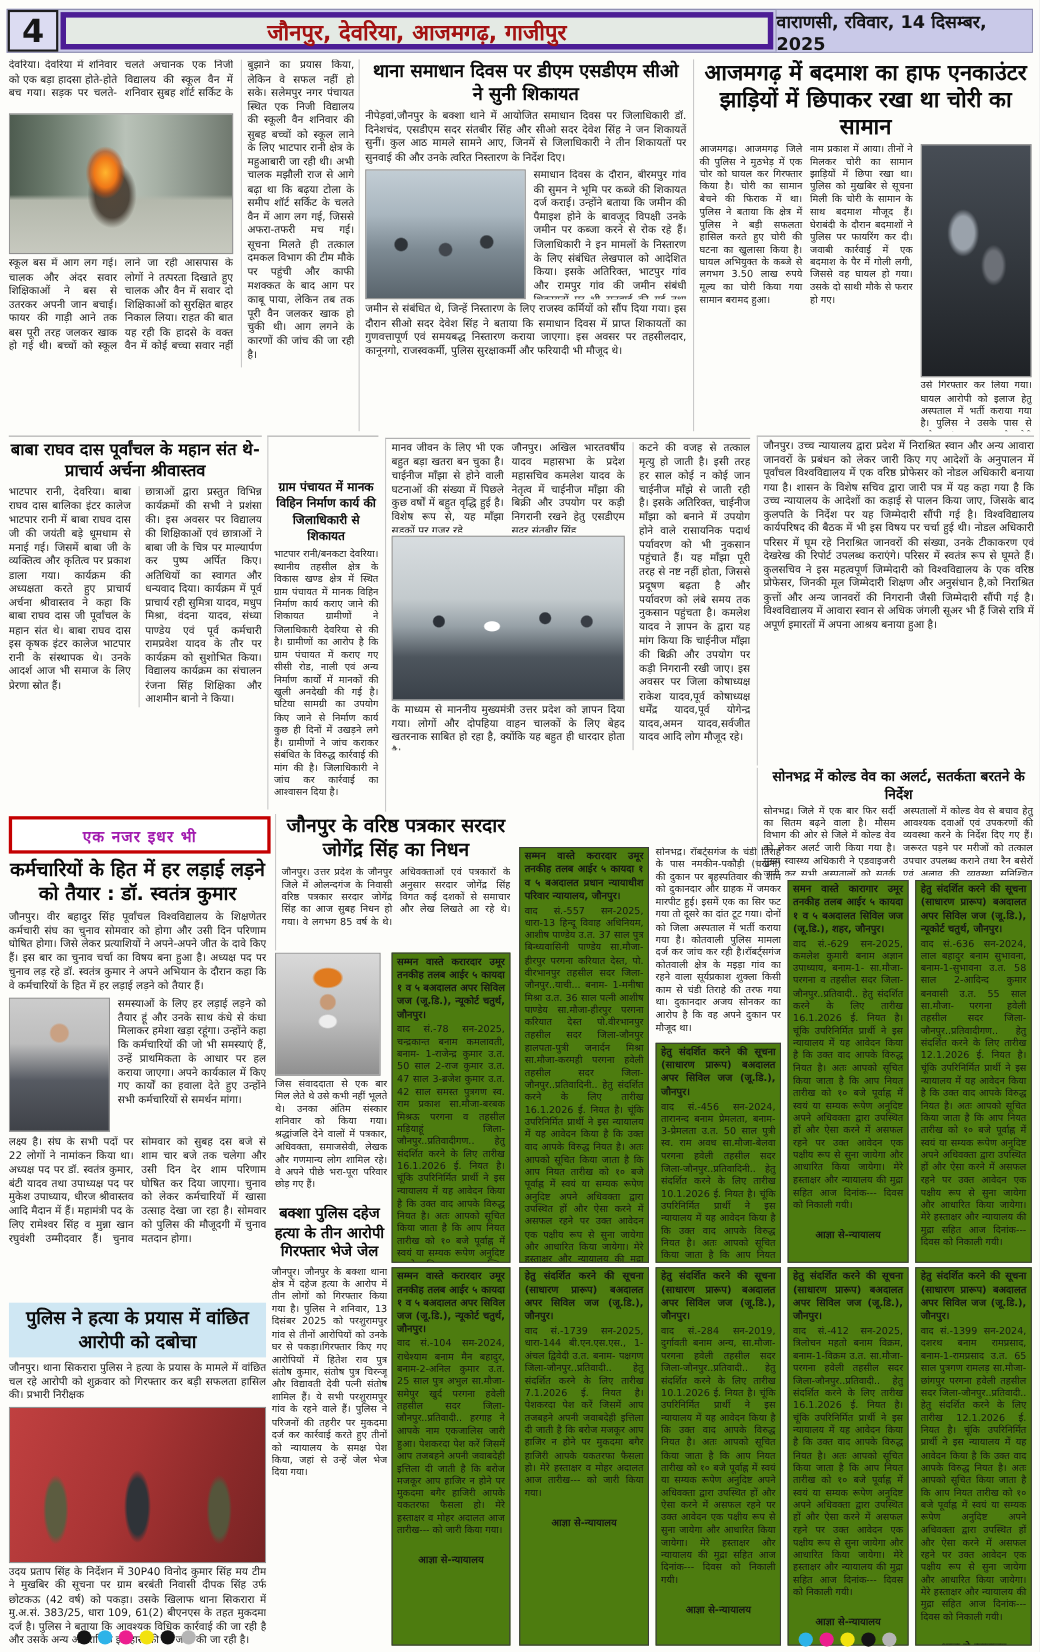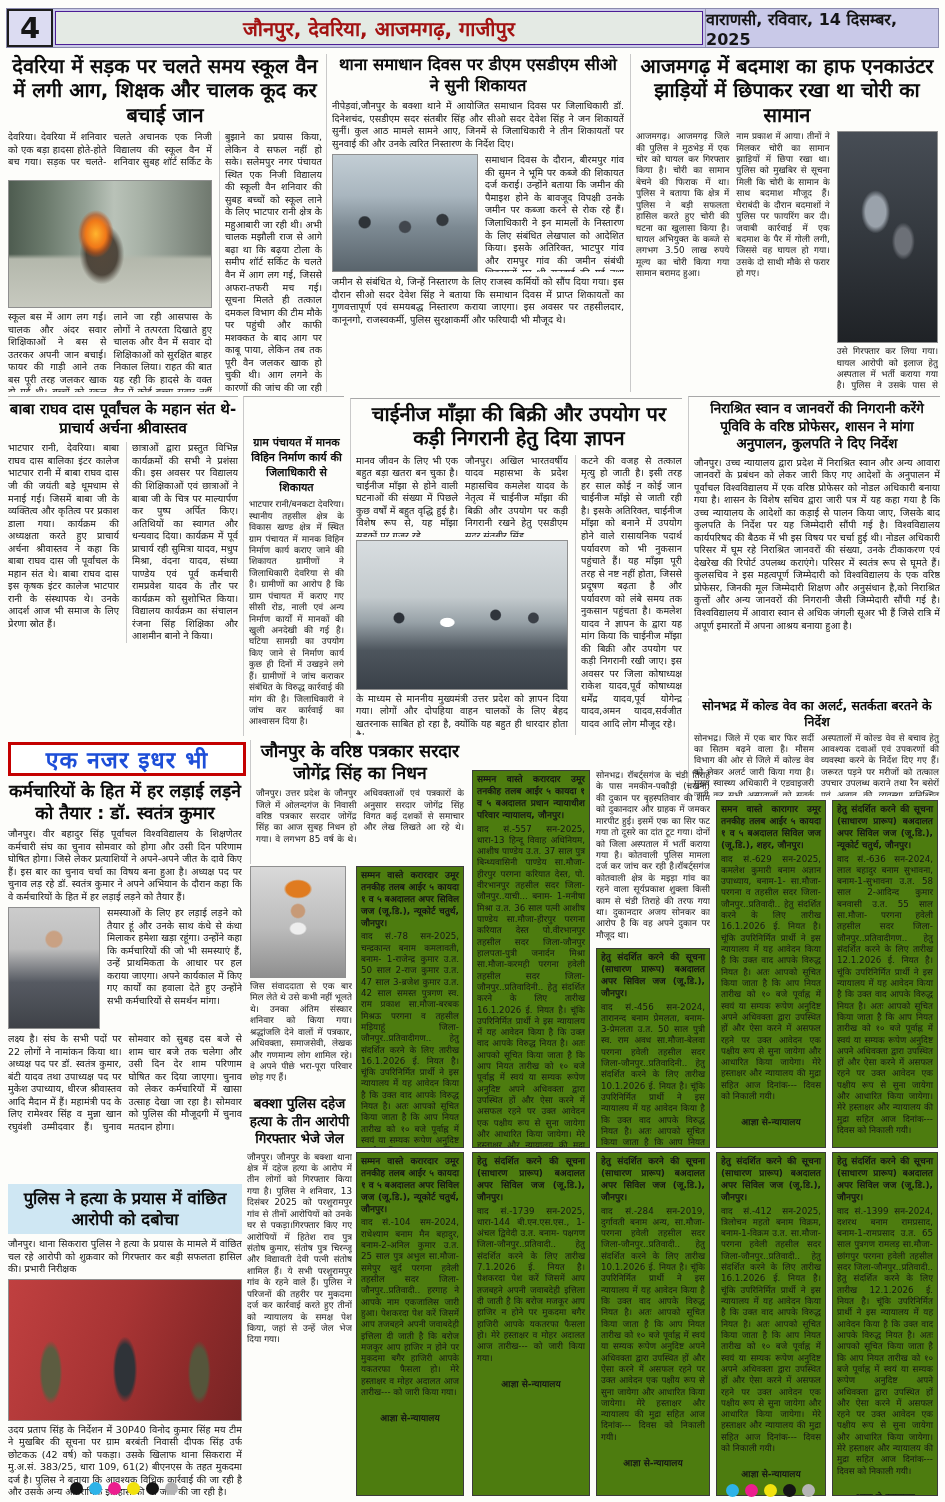--- a/index.html
+++ b/index.html
@@ -18,27 +18,27 @@
   .bts{font-size:8.8px;line-height:1.3;text-align:justify;color:#181818;}
   .cols2{column-count:2;column-gap:7px;}
   .row{display:flex;gap:7px;}
   .photo{border:1px solid #8f8f8f;box-sizing:border-box;}
   .masthead{position:absolute;left:6px;top:8px;width:933px;height:40px;background:#c9c9e8;
             border:1px solid #8a8aac;display:flex;align-items:stretch;box-sizing:border-box;}
   .mh-page-no{width:46px;background:#dcdcf2;border:2px solid #1d1d1d;font-size:29px;font-weight:bold;
               display:flex;align-items:center;justify-content:center;box-sizing:border-box;}
   .mh-name{width:255px;background:#ffffff;display:flex;align-items:center;justify-content:center;
            font-size:25px;font-weight:bold;color:#101010;}
-  .mh-editions{flex:1;background:#e4eae4;border:1px solid #4c1d95;margin:2px;display:flex;align-items:center;
+  .mh-editions{flex:1;background:#e4eae4;border:5px solid #4c1d95;margin:2px;display:flex;align-items:center;
                justify-content:center;font-size:20px;font-weight:bold;color:#a31212;}
   .mh-date{width:232px;background:#c9c9e8;display:flex;align-items:center;justify-content:center;
            font-size:16px;font-weight:bold;color:#151515;border-left:1px solid #9898b5;}
   .banner{position:absolute;background:#c40000;padding:3px;box-sizing:border-box;}
   .banner-inner{background:#ffffff;height:100%;display:flex;align-items:center;justify-content:center;}
-  .banner-inner span{color:#1d4ed8;font-weight:bold;font-size:23px;letter-spacing:1px;}
+  .banner-inner span{color:#a21caf;font-weight:bold;font-size:14px;letter-spacing:1px;}
   .notice{position:absolute;border:1.5px solid #3c3c3c;padding:3px 4px;box-sizing:border-box;
           overflow:hidden;background:#4d7c0f;}
   .nh{font-size:9px;font-weight:bold;line-height:1.32;text-align:justify;margin:0 0 2px 0;}
   .nb{font-size:8.7px;line-height:1.3;text-align:justify;margin:0;}
   .nf{font-size:9px;font-weight:bold;text-align:center;margin:13px 0 0 0;}
   .hl-blue{background:#cfe7f3;padding:4px 2px;}
   .dots{position:absolute;display:flex;gap:6px;}
   .dot{width:13px;height:13px;border-radius:50%;display:inline-block;}
   .vr-l{border-left:1px solid #c9c9c9;padding-left:5px;}
   .rt{border-top:1px solid #a8a8a8;padding-top:3px;}
@@ -82,21 +82,20 @@
 
 <div class="page">
 
   <header class="masthead">
     <div class="mh-page-no">4</div>
     <div class="mh-editions">जौनपुर, देवरिया, आजमगढ़, गाजीपुर</div>
     <div class="mh-date">वाराणसी, रविवार, 14 दिसम्बर, 2025</div>
   </header>
 
   <section class="blk" style="left:8px;top:54px;width:314px;height:338px">
-    <h1 class="hl h20">देवरिया में सड़क पर चलते समय स्कूल वैन में लगी आग, शिक्षक और चालक कूद कर बचाई जान</h1>
     <div class="row">
       <div style="width:208px">
         <div class="cols2 bt" style="height:46px;overflow:hidden">देवरिया। देवरिया में शनिवार को एक बड़ा हादसा होते-होते बच गया। सड़क पर चलते-चलते अचानक एक निजी विद्यालय की स्कूल वैन में शनिवार सुबह शॉर्ट सर्किट के चलते आग पकड़ ली। वैन से धुआं उठता देख</div>
         <div class="photo van-photo" style="margin:3px 0"></div>
         <div class="cols2 bt" style="height:100px;overflow:hidden">स्कूल बस में आग लग गई। चालक और अंदर सवार शिक्षिकाओं ने बस से उतरकर अपनी जान बचाई। फायर की गाड़ी आने तक बस पूरी तरह जलकर खाक हो गई थी। बच्चों को स्कूल लाने जा रही आसपास के लोगों ने तत्परता दिखाते हुए चालक और वैन में सवार दो शिक्षिकाओं को सुरक्षित बाहर निकाल लिया। राहत की बात यह रही कि हादसे के वक्त वैन में कोई बच्चा सवार नहीं था। आग लगने के बाद चालक और शिक्षिकाओं ने आग</div>
       </div>
       <div class="bt vr-l" style="width:99px">बुझाने का प्रयास किया, लेकिन वे सफल नहीं हो सके। सलेमपुर नगर पंचायत स्थित एक निजी विद्यालय की स्कूली वैन शनिवार की सुबह बच्चों को स्कूल लाने के लिए भाटपार रानी क्षेत्र के महुआबारी जा रही थी। अभी चालक मझौली राज से आगे बढ़ा था कि बढ़या टोला के समीप शॉर्ट सर्किट के चलते वैन में आग लग गई, जिससे अफरा-तफरी मच गई। सूचना मिलते ही तत्काल दमकल विभाग की टीम मौके पर पहुंची और काफी मशक्कत के बाद आग पर काबू पाया, लेकिन तब तक पूरी वैन जलकर खाक हो चुकी थी। आग लगने के कारणों की जांच की जा रही है।</div>
     </div>
   </section>
 
@@ -129,36 +128,34 @@
       <div class="bt vr-l" style="width:106px">छात्राओं द्वारा प्रस्तुत विभिन्न कार्यक्रमों की सभी ने प्रशंसा की। इस अवसर पर विद्यालय की शिक्षिकाओं एवं छात्राओं ने बाबा जी के चित्र पर माल्यार्पण कर पुष्प अर्पित किए। अतिथियों का स्वागत और धन्यवाद दिया। कार्यक्रम में पूर्व प्राचार्य रही सुमित्रा यादव, मधुप मिश्रा, वंदना यादव, संध्या पाण्डेय एवं पूर्व कर्मचारी रामप्रवेश यादव के तौर पर कार्यक्रम को सुशोभित किया। विद्यालय कार्यक्रम का संचालन रंजना सिंह शिक्षिका और आशमीन बानो ने किया।</div>
     </div>
   </section>
 
   <section class="blk rt vr-l" style="left:243px;top:396px;width:101px;height:340px">
     <h1 class="hl h11">ग्राम पंचायत में मानक विहिन निर्माण कार्य की जिलाधिकारी से शिकायत</h1>
     <div class="bts">भाटपार रानी/बनकटा देवरिया। स्थानीय तहसील क्षेत्र के विकास खण्ड क्षेत्र में स्थित ग्राम पंचायत में मानक विहिन निर्माण कार्य कराए जाने की शिकायत ग्रामीणों ने जिलाधिकारी देवरिया से की है। ग्रामीणों का आरोप है कि ग्राम पंचायत में कराए गए सीसी रोड, नाली एवं अन्य निर्माण कार्यों में मानकों की खुली अनदेखी की गई है। घटिया सामग्री का उपयोग किए जाने से निर्माण कार्य कुछ ही दिनों में उखड़ने लगे हैं। ग्रामीणों ने जांच कराकर संबंधित के विरुद्ध कार्रवाई की मांग की है। जिलाधिकारी ने जांच कर कार्रवाई का आश्वासन दिया है।</div>
   </section>
 
   <section class="blk rt vr-l" style="left:350px;top:398px;width:332px;height:340px">
-    <h1 class="hl h20">चाईनीज माँझा की बिक्री और उपयोग पर कड़ी निगरानी हेतु दिया ज्ञापन</h1>
     <div class="row">
       <div style="width:212px">
         <div class="row">
           <div class="bt" style="width:102px;height:82px;overflow:hidden">मानव जीवन के लिए भी एक बहुत बड़ा खतरा बन चुका है। चाईनीज माँझा से होने वाली घटनाओं की संख्या में पिछले कुछ वर्षों में बहुत वृद्धि हुई है। विशेष रूप से, यह माँझा सड़कों पर गुजर रहे</div>
           <div class="bt" style="width:103px;height:82px;overflow:hidden">जौनपुर। अखिल भारतवर्षीय यादव महासभा के प्रदेश महासचिव कमलेश यादव के नेतृत्व में चाईनीज माँझा की बिक्री और उपयोग पर कड़ी निगरानी रखने हेतु एसडीएम सदर संतबीर सिंह</div>
         </div>
         <div class="photo manjha-photo" style="margin:3px 0"></div>
         <div class="bt" style="height:42px;overflow:hidden">के माध्यम से माननीय मुख्यमंत्री उत्तर प्रदेश को ज्ञापन दिया गया। लोगों और दोपहिया वाहन चालकों के लिए बेहद खतरनाक साबित हो रहा है, क्योंकि यह बहुत ही धारदार होता है।</div>
       </div>
       <div class="bt vr-l" style="width:107px">कटने की वजह से तत्काल मृत्यु हो जाती है। इसी तरह हर साल कोई न कोई जान चाईनीज माँझे से जाती रही है। इसके अतिरिक्त, चाईनीज माँझा को बनाने में उपयोग होने वाले रासायनिक पदार्थ पर्यावरण को भी नुकसान पहुंचाते हैं। यह माँझा पूरी तरह से नष्ट नहीं होता, जिससे प्रदूषण बढ़ता है और पर्यावरण को लंबे समय तक नुकसान पहुंचता है। कमलेश यादव ने ज्ञापन के द्वारा यह मांग किया कि चाईनीज माँझा की बिक्री और उपयोग पर कड़ी निगरानी रखी जाए। इस अवसर पर जिला कोषाध्यक्ष राकेश यादव,पूर्व कोषाध्यक्ष धर्मेंद्र यादव,पूर्व योगेन्द्र यादव,अमन यादव,सर्वजीत यादव आदि लोग मौजूद रहे।</div>
     </div>
   </section>
 
   <section class="blk rt vr-l" style="left:688px;top:396px;width:252px;height:300px">
-    <h1 class="hl h14">निराश्रित स्वान व जानवरों की निगरानी करेंगे पूविवि के वरिष्ठ प्रोफेसर, शासन ने मांगा अनुपालन, कुलपति ने दिए निर्देश</h1>
     <div class="bt">जौनपुर। उच्च न्यायालय द्वारा प्रदेश में निराश्रित स्वान और अन्य आवारा जानवरों के प्रबंधन को लेकर जारी किए गए आदेशों के अनुपालन में पूर्वांचल विश्वविद्यालय में एक वरिष्ठ प्रोफेसर को नोडल अधिकारी बनाया गया है। शासन के विशेष सचिव द्वारा जारी पत्र में यह कहा गया है कि उच्च न्यायालय के आदेशों का कड़ाई से पालन किया जाए, जिसके बाद कुलपति के निर्देश पर यह जिम्मेदारी सौंपी गई है। विश्वविद्यालय कार्यपरिषद की बैठक में भी इस विषय पर चर्चा हुई थी। नोडल अधिकारी परिसर में घूम रहे निराश्रित जानवरों की संख्या, उनके टीकाकरण एवं देखरेख की रिपोर्ट उपलब्ध कराएंगे। परिसर में स्वतंत्र रूप से घूमते हैं।कुलसचिव ने इस महत्वपूर्ण जिम्मेदारी को विश्वविद्यालय के एक वरिष्ठ प्रोफेसर, जिनकी मूल जिम्मेदारी शिक्षण और अनुसंधान है,को निराश्रित कुत्तों और अन्य जानवरों की निगरानी जैसी जिम्मेदारी सौंपी गई है। विश्वविद्यालय में आवारा स्वान से अधिक जंगली सूअर भी हैं जिसे रात्रि में अपूर्ण इमारतों में अपना आश्रय बनाया हुआ है।</div>
   </section>
 
   <section class="blk vr-l" style="left:688px;top:698px;width:252px;height:98px">
     <h1 class="hl h12" style="margin-bottom:2px">सोनभद्र में कोल्ड वेव का अलर्ट, सतर्कता बरतने के निर्देश</h1>
     <div class="row">
       <div class="bts" style="width:120px">सोनभद्र। जिले में एक बार फिर सर्दी का सितम बढ़ने वाला है। मौसम विभाग की ओर से जिले में कोल्ड वेव को लेकर अलर्ट जारी किया गया है। मुख्य स्वास्थ्य अधिकारी ने एडवाइजरी जारी कर सभी अस्पतालों को सतर्क रहने के निर्देश दिए हैं।</div>
       <div class="bts" style="width:118px">अस्पतालों में कोल्ड वेव से बचाव हेतु आवश्यक दवाओं एवं उपकरणों की व्यवस्था करने के निर्देश दिए गए हैं। जरूरत पड़ने पर मरीजों को तत्काल उपचार उपलब्ध कराने तथा रैन बसेरों एवं अलाव की व्यवस्था सुनिश्चित करने को कहा गया है।</div>
     </div>
   </section>

